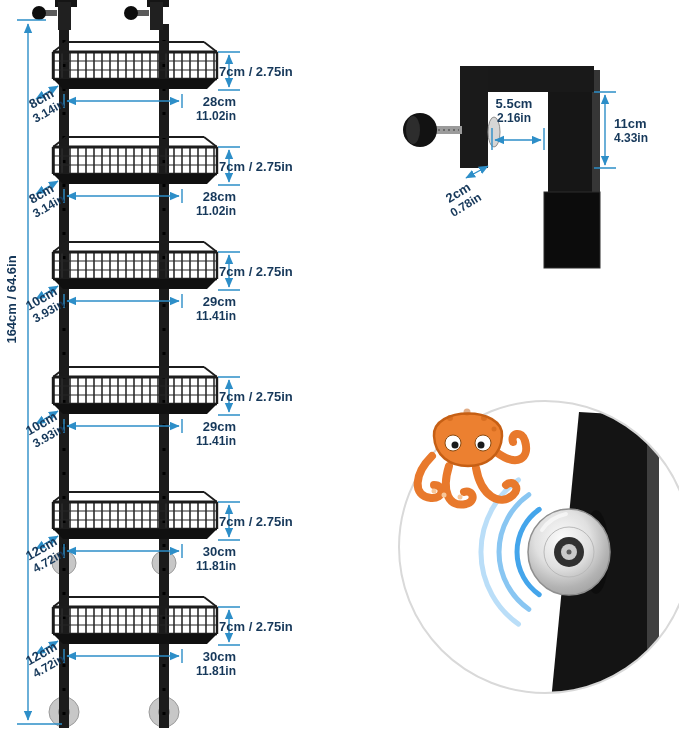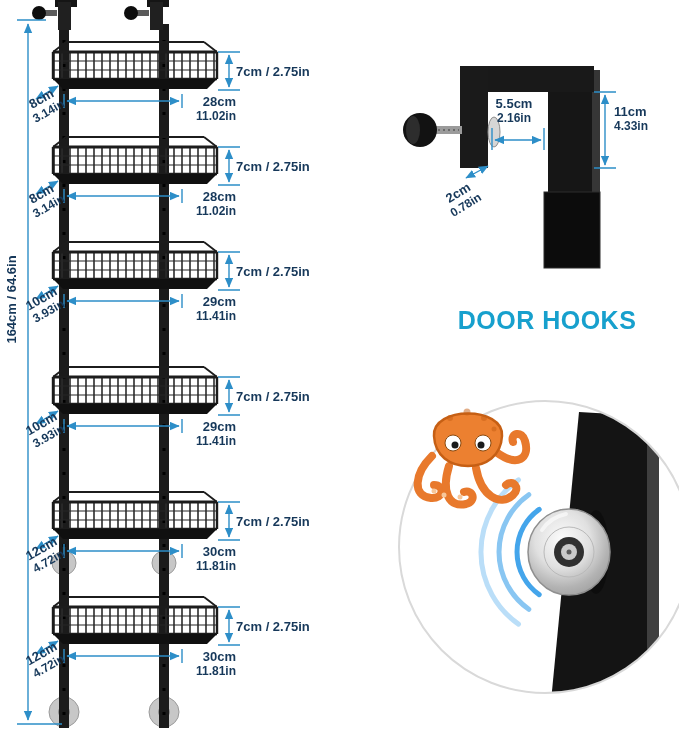--- a/index.html
+++ b/index.html
@@ -3,26 +3,26 @@
 <meta charset="utf-8">
 <style>
   *{margin:0;padding:0;box-sizing:border-box}
   html,body{background:#fff}
   .stage{position:relative;width:679px;height:735px;background:#fff;overflow:hidden;
          font-family:"Liberation Sans","DejaVu Sans",sans-serif}
   .base{position:absolute;left:0;top:0}
   .dimtext{color:#16385a;font-weight:700;font-size:13px;line-height:15px;white-space:nowrap}
   .in-line{font-size:12px;font-weight:700}
   .bgrp{position:absolute;left:0;width:360px;height:0}
-  .bh{position:absolute;left:236px;top:12px}
+  .bh{position:absolute;left:219px;top:12px}
   .bw{position:absolute;left:182px;top:42px;width:54px;text-align:right}
   .bd{position:absolute;left:14px;top:38px;width:62px;text-align:center;transform:rotate(-30deg)}
   .total{position:absolute;left:-59px;top:292px;width:140px;text-align:center;transform:rotate(-90deg)}
   .hw{position:absolute;left:488px;top:96px;width:52px;text-align:center}
-  .hh{position:absolute;left:614px;top:104px;width:58px;text-align:left}
+  .hh{position:absolute;left:614px;top:116px;width:58px;text-align:left}
   .ht{position:absolute;left:428px;top:184px;width:68px;text-align:center;transform:rotate(-32deg)}
   .door-title{position:absolute;left:420px;top:306px;width:254px;text-align:center;
               font-size:25px;font-weight:800;color:#17a0cd;letter-spacing:.5px}
   .detail-circle{position:absolute;left:398px;top:400px;width:294px;height:294px;
                  border:2px solid #d9d9d9;border-radius:50%;overflow:hidden;background:#fff}
   .octopus{position:absolute;left:404px;top:394px;width:130px;height:122px}
 </style>
 </head>
 <body>
 
@@ -281,14 +281,13 @@
   </div>
   <div class="hh">
     <div class="dimtext">11cm</div>
     <div class="dimtext in-line">4.33in</div>
   </div>
   <div class="ht">
     <div class="dimtext">2cm</div>
     <div class="dimtext in-line">0.78in</div>
   </div>
 
-  <div class="door-title">DOOR HOOKS</div>
 </div>
 
 </body></html>

